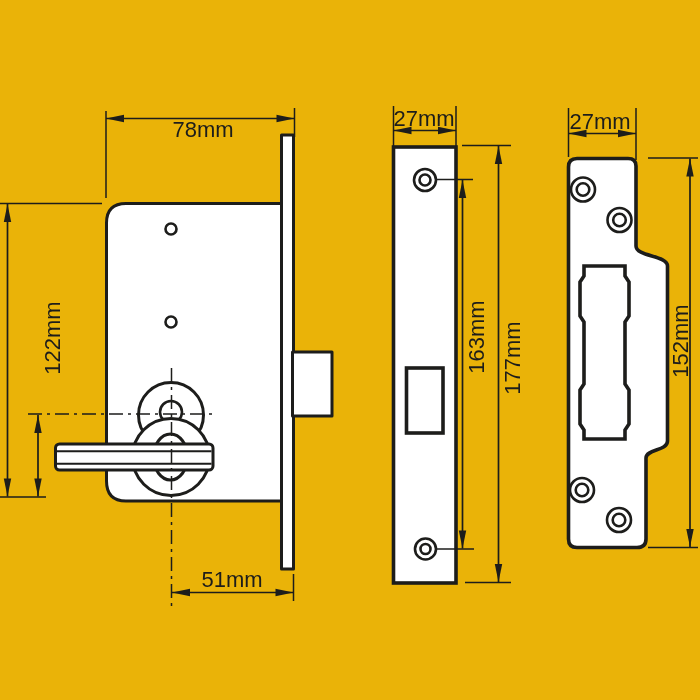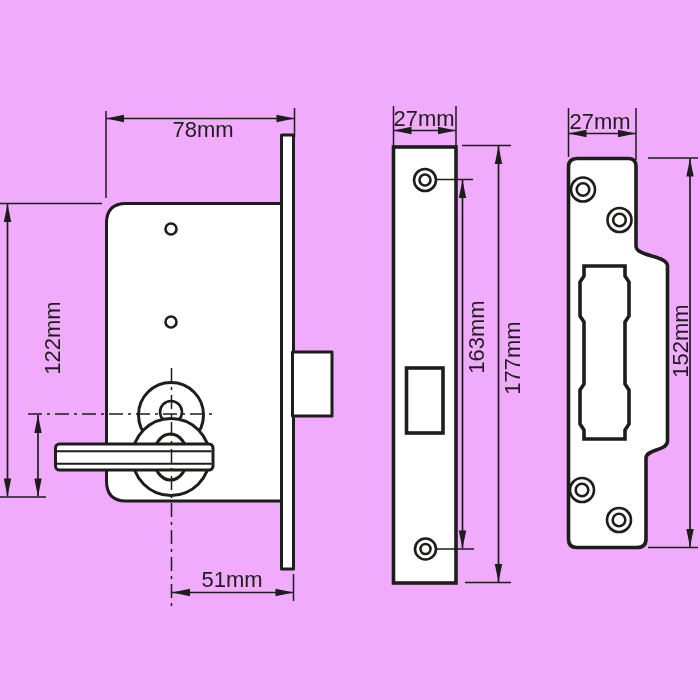--- a/index.html
+++ b/index.html
@@ -4,21 +4,21 @@
 <style>
   html, body {
     margin: 0;
     padding: 0;
     background: #ffffff;
   }
   #stage {
     position: relative;
     width: 700px;
     height: 700px;
-    background: #f0abfc;
+    background: #eab308;
     overflow: hidden;
   }
   svg { display: block; }
   .outline  { fill: #ffffff; stroke: #1d1d1b; stroke-width: 3;   stroke-linejoin: round; }
   .outline-thick { fill: #ffffff; stroke: #1d1d1b; stroke-width: 3.6; stroke-linejoin: miter; }
   .hole     { fill: #ffffff; stroke: #1d1d1b; stroke-width: 2.6; }
   .inner-line { fill: none; stroke: #1d1d1b; stroke-width: 2.1; }
   .dimline  { fill: none; stroke: #1d1d1b; stroke-width: 1.7; }
   .extline  { fill: none; stroke: #1d1d1b; stroke-width: 1.5; }
   .centerline { fill: none; stroke: #1d1d1b; stroke-width: 1.5;

